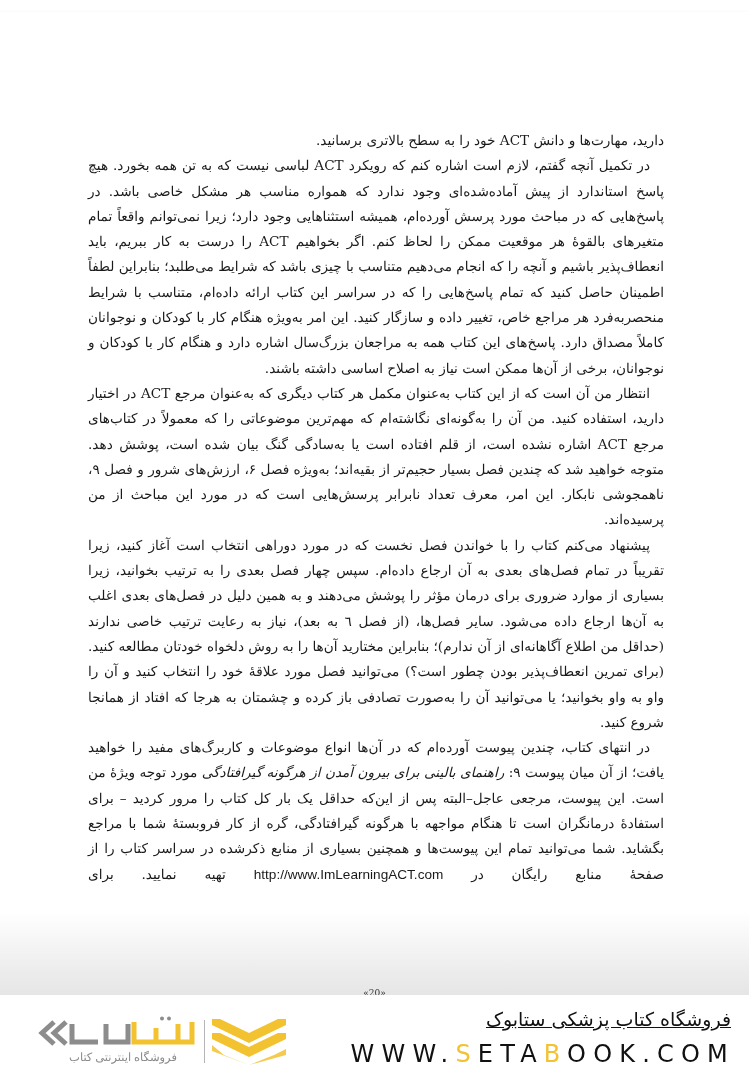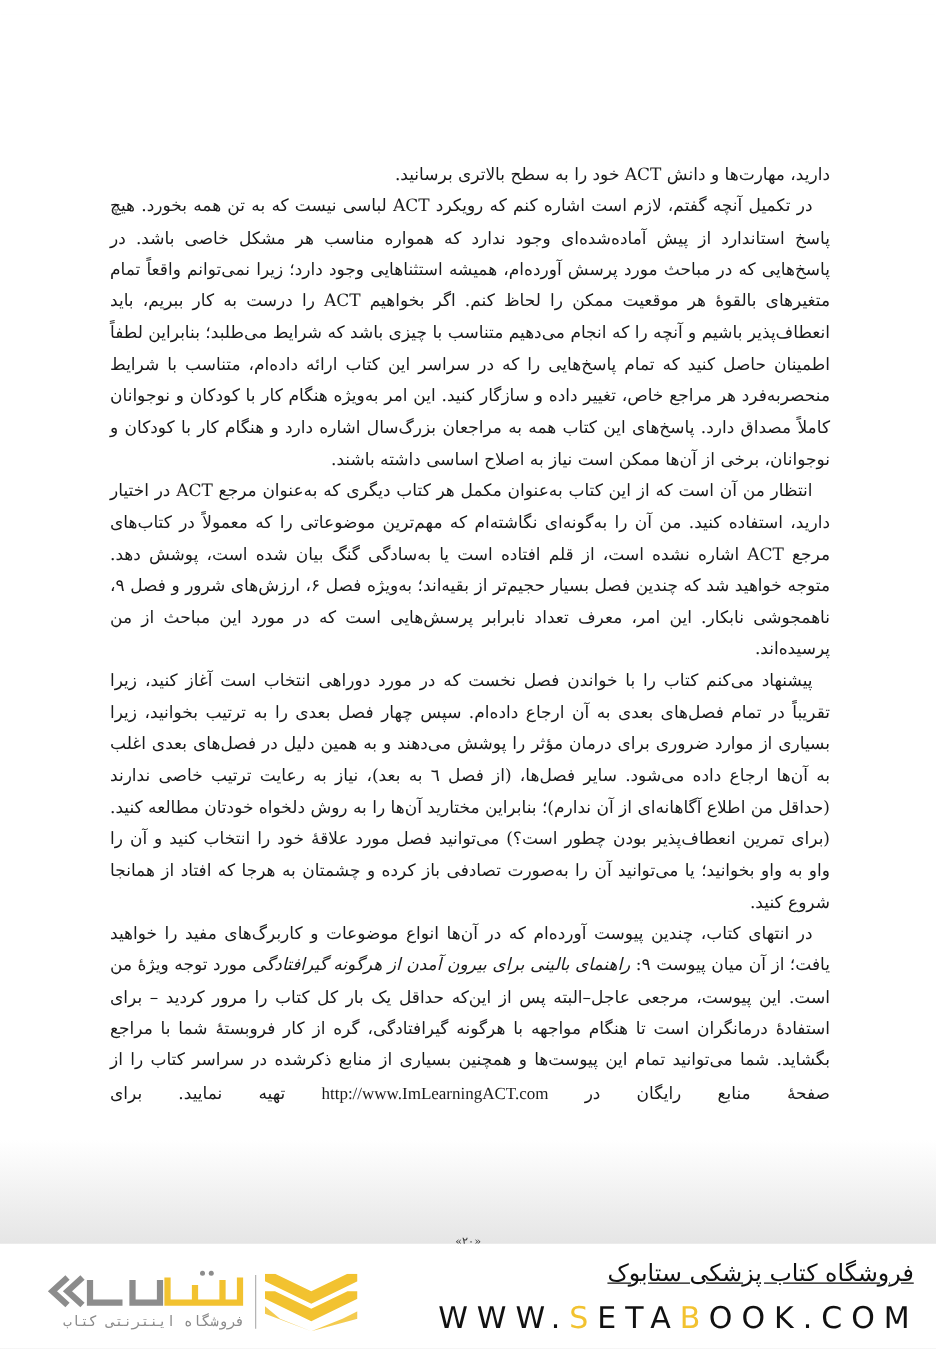--- a/index.html
+++ b/index.html
@@ -16,34 +16,34 @@
   }
   .body-text {
     position: absolute; left: 88px; top: 116px; width: 576px;
     direction: rtl; text-align: justify;
     font-size: 13.6px; line-height: 25.3px; color: #1a1a1a;
   }
   .body-text p { margin: 0; text-indent: 14px; text-align-last: right; }
   .body-text p.cont { text-indent: 0; }
   .body-text p.last-open { text-align-last: justify; }
   .body-text i { font-style: italic; }
-  .latin { direction: ltr; unicode-bidi: embed; font-family: Liberation Serif, serif; }
+  .latin { direction: ltr; unicode-bidi: embed; font-family: Liberation Sans, sans-serif; }
   .page-number {
     position: absolute; left: 0; width: 749px; top: 976px;
     text-align: center; font-size: 9px; color: #333; direction: rtl;
   }
   .footer {
     position: absolute; left: 0; top: 995px; width: 749px; height: 84px; background: #ffffff;
   }
   .logo-mark { position: absolute; left: 212px; top: 1019px; }
   .logo-divider { position: absolute; left: 204px; top: 1020px; width: 1px; height: 43px; background: #b5b5b5; }
   .logo-wordmark { position: absolute; left: 36px; top: 1016px; }
   .logo-sub {
     position: absolute; left: 48px; top: 1050px; width: 150px; text-align: center;
-    direction: rtl; font-family: Liberation Mono, monospace; font-size: 11.5px; color: #8a8a8a;
+    direction: rtl; font-family: Liberation Serif, serif; font-size: 11.5px; color: #8a8a8a;
   }
   .store-name {
     position: absolute; right: 18px; top: 1008px; direction: rtl;
     font-family: "DejaVu Sans", sans-serif; font-size: 19px; color: #111; text-decoration: underline;
   }
   .store-url {
     position: absolute; right: 14px; top: 1040px; direction: ltr;
     font-family: "DejaVu Sans", sans-serif; font-size: 24px; letter-spacing: 7.2px; color: #111;
   }
   .store-url .accent { color: #f2c230; }
@@ -52,21 +52,21 @@
 <body>
 
 <div class="page">
   <div class="body-text">
     <p class="cont">دارید، مهارت‌ها و دانش ACT خود را به سطح بالاتری برسانید.</p>
     <p>در تکمیل آنچه گفتم، لازم است اشاره کنم که رویکرد ACT لباسی نیست که به تن همه بخورد. هیچ پاسخ استاندارد از پیش آماده‌شده‌ای وجود ندارد که همواره مناسب هر مشکل خاصی باشد. در پاسخ‌هایی که در مباحث مورد پرسش آورده‌ام، همیشه استثناهایی وجود دارد؛ زیرا نمی‌توانم واقعاً تمام متغیرهای بالقوهٔ هر موقعیت ممکن را لحاظ کنم. اگر بخواهیم ACT را درست به کار ببریم، باید انعطاف‌پذیر باشیم و آنچه را که انجام می‌دهیم متناسب با چیزی باشد که شرایط می‌طلبد؛ بنابراین لطفاً اطمینان حاصل کنید که تمام پاسخ‌هایی را که در سراسر این کتاب ارائه داده‌ام، متناسب با شرایط منحصربه‌فرد هر مراجع خاص، تغییر داده و سازگار کنید. این امر به‌ویژه هنگام کار با کودکان و نوجوانان کاملاً مصداق دارد. پاسخ‌های این کتاب همه به مراجعان بزرگ‌سال اشاره دارد و هنگام کار با کودکان و نوجوانان، برخی از آن‌ها ممکن است نیاز به اصلاح اساسی داشته باشند.</p>
     <p>انتظار من آن است که از این کتاب به‌عنوان مکمل هر کتاب دیگری که به‌عنوان مرجع ACT در اختیار دارید، استفاده کنید. من آن را به‌گونه‌ای نگاشته‌ام که مهم‌ترین موضوعاتی را که معمولاً در کتاب‌های مرجع ACT اشاره نشده است، از قلم افتاده است یا به‌سادگی گنگ بیان شده است، پوشش دهد. متوجه خواهید شد که چندین فصل بسیار حجیم‌تر از بقیه‌اند؛ به‌ویژه فصل ۶، ارزش‌های شرور و فصل ۹، ناهمجوشی نابکار. این امر، معرف تعداد نابرابر پرسش‌هایی است که در مورد این مباحث از من پرسیده‌اند.</p>
     <p>پیشنهاد می‌کنم کتاب را با خواندن فصل نخست که در مورد دوراهی انتخاب است آغاز کنید، زیرا تقریباً در تمام فصل‌های بعدی به آن ارجاع داده‌ام. سپس چهار فصل بعدی را به ترتیب بخوانید، زیرا بسیاری از موارد ضروری برای درمان مؤثر را پوشش می‌دهند و به همین دلیل در فصل‌های بعدی اغلب به آن‌ها ارجاع داده می‌شود. سایر فصل‌ها، (از فصل ٦ به بعد)، نیاز به رعایت ترتیب خاصی ندارند (حداقل من اطلاع آگاهانه‌ای از آن ندارم)؛ بنابراین مختارید آن‌ها را به روش دلخواه خودتان مطالعه کنید. (برای تمرین انعطاف‌پذیر بودن چطور است؟) می‌توانید فصل مورد علاقهٔ خود را انتخاب کنید و آن را واو به واو بخوانید؛ یا می‌توانید آن را به‌صورت تصادفی باز کرده و چشمتان به هرجا که افتاد از همانجا شروع کنید.</p>
     <p class="last-open"><span>در انتهای کتاب، چندین پیوست آورده‌ام که در آن‌ها انواع موضوعات و کاربرگ‌های مفید را خواهید یافت؛ از آن میان پیوست ۹: </span><i>راهنمای بالینی برای بیرون آمدن از هرگونه گیرافتادگی</i><span> مورد توجه ویژهٔ من است. این پیوست، مرجعی عاجل–البته پس از این‌که حداقل یک بار کل کتاب را مرور کردید – برای استفادهٔ درمانگران است تا هنگام مواجهه با هرگونه گیرافتادگی، گره از کار فروبستهٔ شما با مراجع بگشاید. شما می‌توانید تمام این پیوست‌ها و همچنین بسیاری از منابع ذکرشده در سراسر کتاب را از صفحهٔ منابع رایگان در </span><span class="latin">http://www.ImLearningACT.com</span><span> تهیه نمایید. برای</span></p>
   </div>
-  <div class="page-number">«۲۰»</div>
+  <div class="page-number">«20»</div>
 </div>
 
 <div class="footer"></div>
 
 <svg class="logo-wordmark" width="160" height="36" viewBox="0 0 160 36">
   <g fill="none" stroke="#8c8c8c" stroke-width="5" stroke-linejoin="miter">
     <polyline points="18,6 6,17 18,28"></polyline>
     <polyline points="30,6 18,17 30,28"></polyline>
   </g>
   <path d="M36 8 V26 H62 M70 8 V26 H92 V8" fill="none" stroke="#8c8c8c" stroke-width="5"></path>

